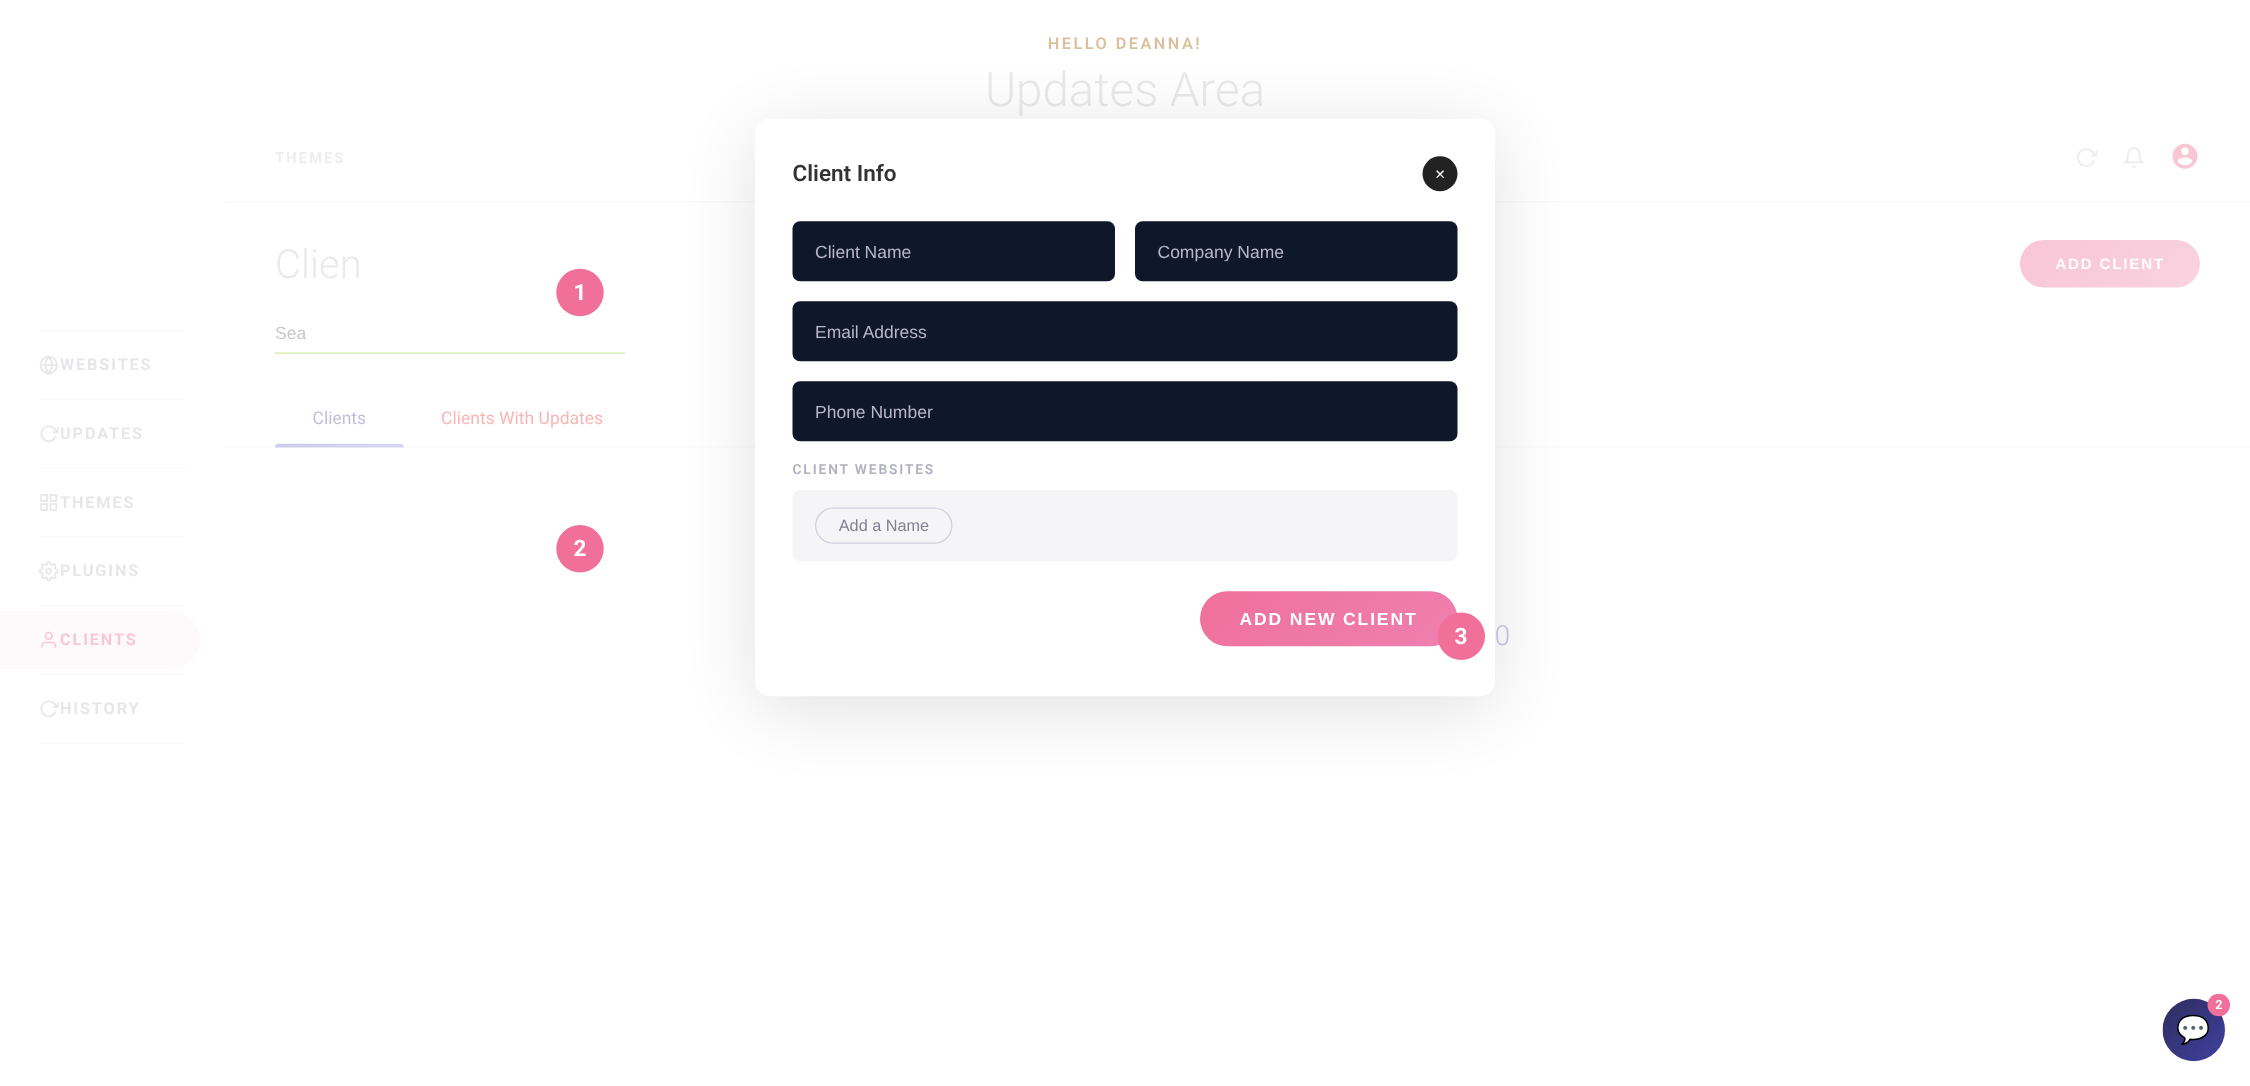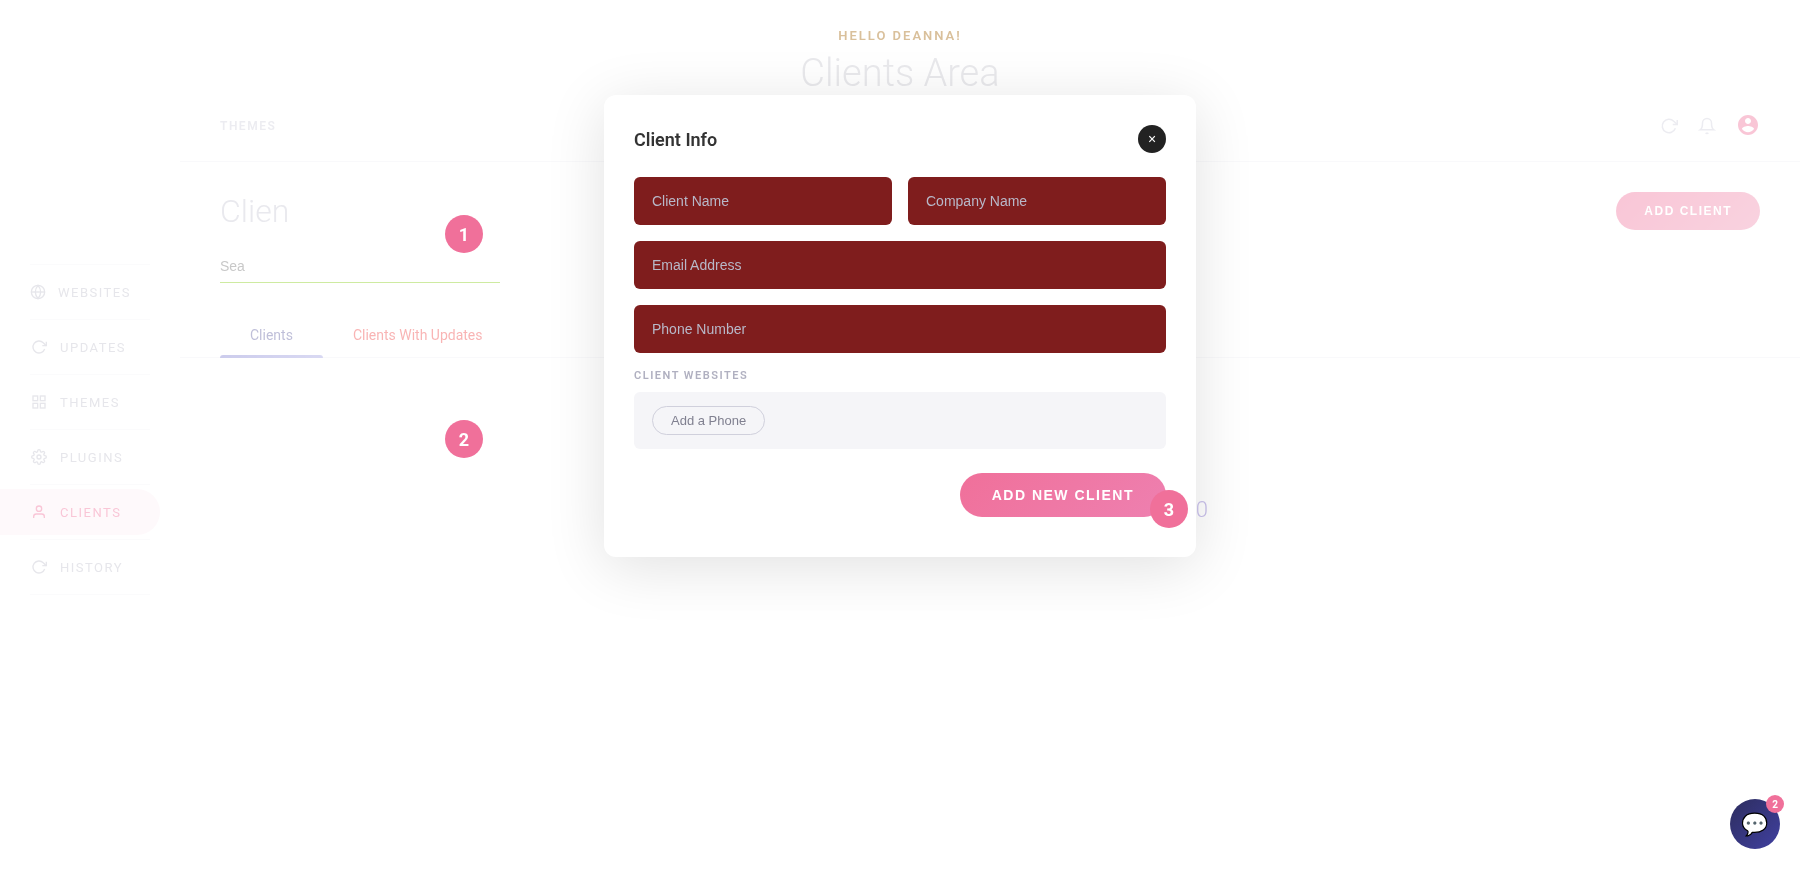--- a/index.html
+++ b/index.html
@@ -35,26 +35,25 @@
       left: 0;
       top: 0;
       width: 180px;
       height: 869px;
       background: #fff;
       padding-top: 260px;
     }
     .sidebar-item {
       display: flex;
       align-items: center;
-      gap: 12px;
       padding: 14px 30px;
       cursor: pointer;
       color: #c0c0cc;
       font-size: 13px;
-      font-weight: 400;
+      font-weight: 700;
       letter-spacing: 1.5px;
       text-transform: uppercase;
       border-radius: 0 30px 30px 0;
       margin-right: 20px;
       margin-bottom: 4px;
     }
     .sidebar-item.active {
       color: #f0709a;
       background: #fdf0f5;
     }
@@ -242,21 +241,21 @@
     }
 
     
     .form-row {
       display: flex;
       gap: 16px;
       margin-bottom: 16px;
     }
     .form-field {
       flex: 1;
-      background: #7f1d1d;
+      background: #0f172a;
       border: none;
       border-radius: 6px;
       padding: 16px 18px;
       font-size: 14px;
       color: #a0a0b0;
       outline: none;
     }
     .form-field::placeholder { color: #b8b8c8; }
 
     
@@ -359,21 +358,21 @@
       font-weight: 700;
       display: flex;
       align-items: center;
       justify-content: center;
     }
   </style>
 </head>
 <body>
 
 <div class="top-greeting">HELLO DEANNA!</div>
-<div class="page-title">Clients Area</div>
+<div class="page-title">Updates Area</div>
 
 <div class="sidebar">
   <div class="sidebar-divider"></div>
 
   <div class="sidebar-item">
     <span class="icon">
       <svg width="16" height="16" viewBox="0 0 24 24" fill="none" stroke="currentColor" stroke-width="2">
           <circle cx="12" cy="12" r="10"></circle>
           <line x1="2" y1="12" x2="22" y2="12"></line>
           <path d="M12 2a15.3 15.3 0 0 1 4 10 15.3 15.3 0 0 1-4 10 15.3 15.3 0 0 1-4-10 15.3 15.3 0 0 1 4-10z"></path>
@@ -507,21 +506,21 @@
     <input class="form-field" type="email" placeholder="Email Address" style="">
   </div>
 
   <div class="form-row">
     <input class="form-field" type="tel" placeholder="Phone Number" style="">
   </div>
 
   <div class="websites-section">
     <div class="websites-label">CLIENT WEBSITES</div>
     <div class="websites-area">
-      <button class="add-site-btn">Add a Phone</button>
+      <button class="add-site-btn">Add a Name</button>
     </div>
   </div>
 
   <div style="display:flex; align-items:center; justify-content:flex-end; gap:16px;">
     <button class="submit-btn">ADD NEW CLIENT</button>
   </div>
 </div>
 
 <div style="position:absolute; top:490px; right:592px; z-index:30; display:flex; align-items:center; gap:8px;">
   <div class="step-badge" style="position:relative; top:0; left:0; right:auto;">3</div>

